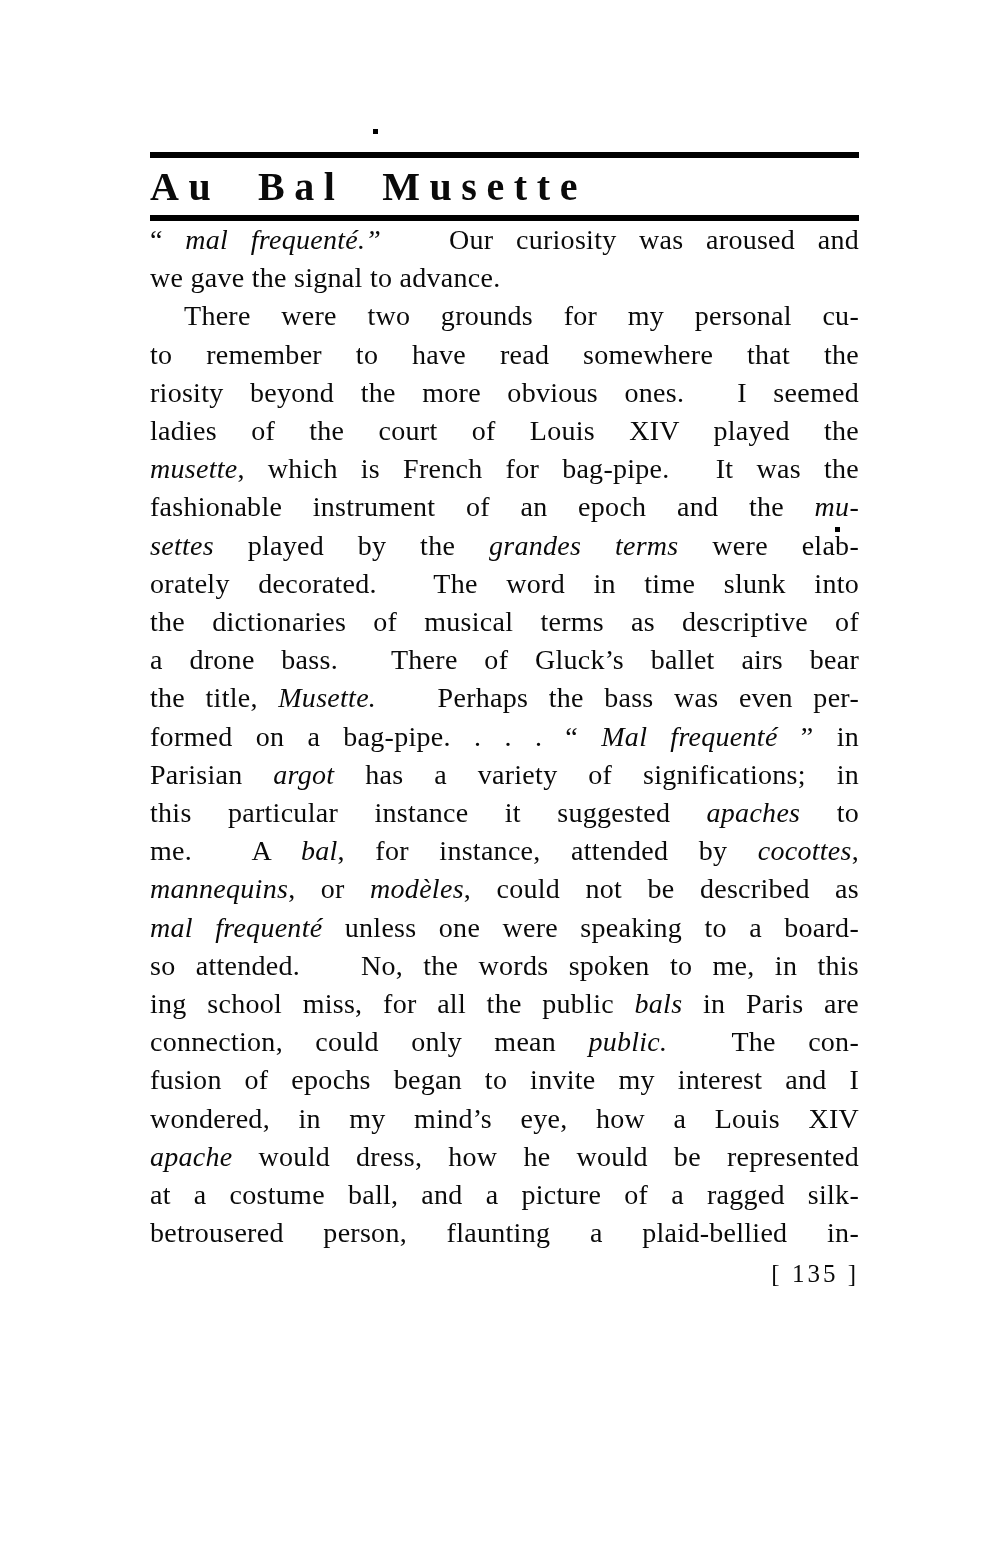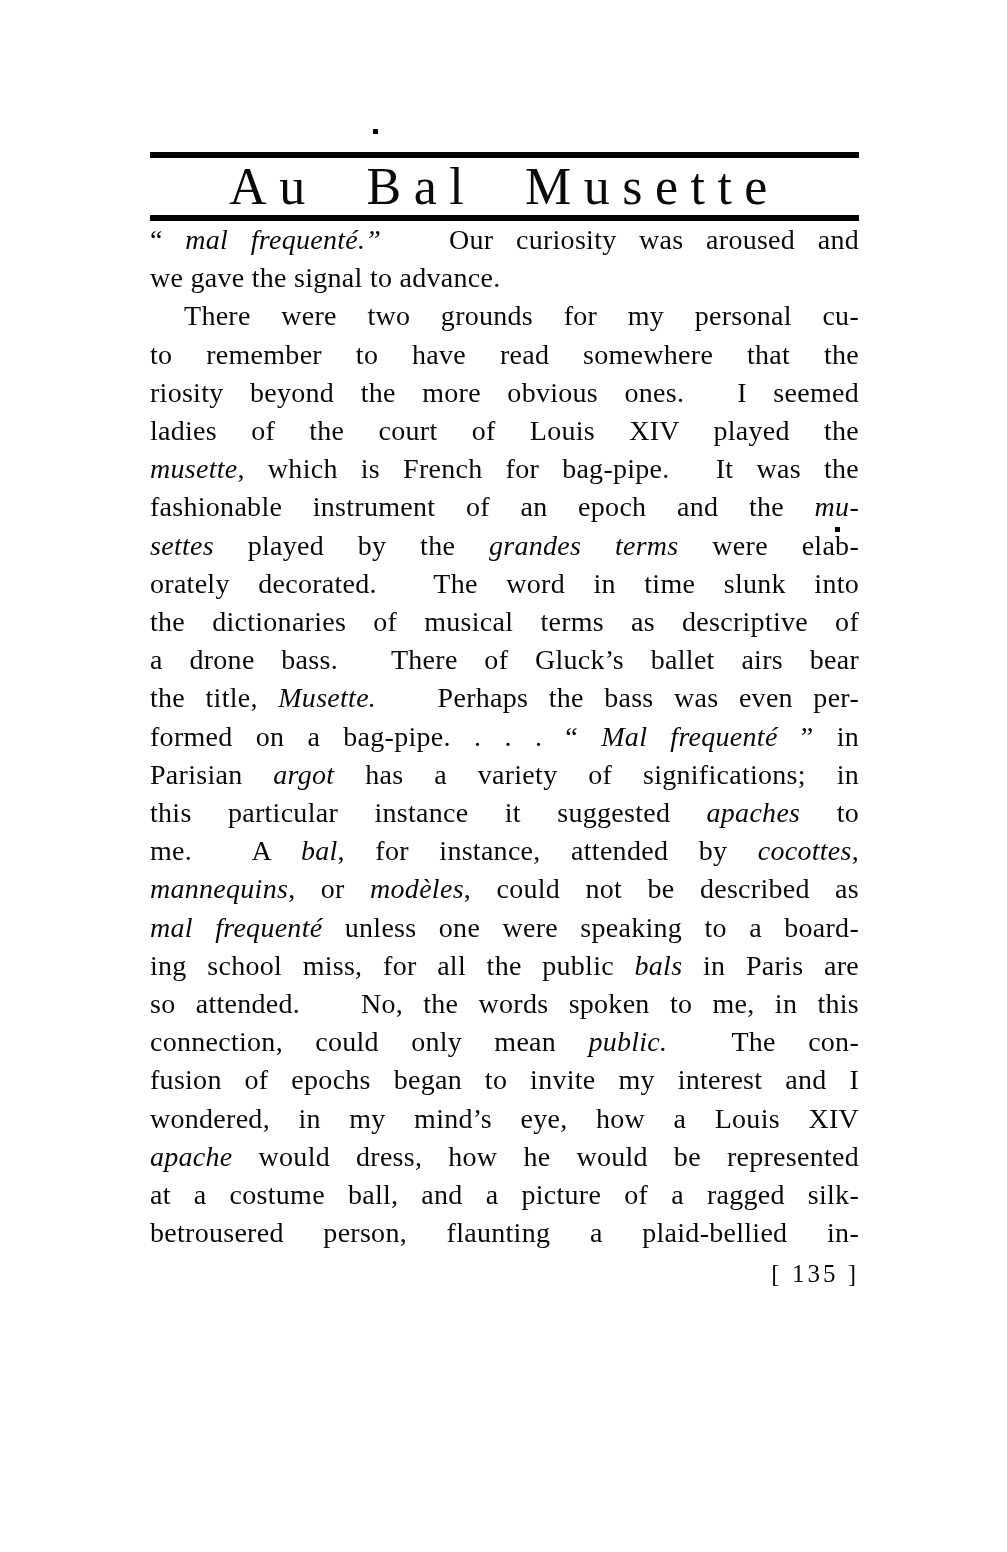--- a/index.html
+++ b/index.html
@@ -27,27 +27,26 @@
     background: #000;
   }
   .rule::after {
     content: "";
     display: block;
     margin-top: 2px;
     height: 2px;
     background: repeating-linear-gradient(90deg, #000 0px, #000 46px, transparent 46px, transparent 53px);
   }
   .title {
-    text-align: center;
-    font-size: 52px;
+    font-size: 40px;
     line-height: 48px;
     margin: 5px 0 4px 0;
     letter-spacing: 0.24em;
     word-spacing: 0.45em;
-    font-weight: 400;
+    font-weight: 700;
     white-space: nowrap;
   }
   .body-text {
     font-size: 28px;
   }
   .line {
     line-height: 38.2px;
     text-align: justify;
     text-align-last: justify;
     white-space: pre-wrap;
@@ -101,22 +100,22 @@
         <div class="line"><span>orately decorated.  The word in time slunk into</span></div>
         <div class="line"><span>the dictionaries of musical terms as descriptive of</span></div>
         <div class="line"><span>a drone bass.  There of Gluck’s ballet airs bear</span></div>
         <div class="line"><span>the title, </span><span class="it">Musette.</span><span>   Perhaps the bass was even per-</span></div>
         <div class="line"><span>formed on a bag-pipe. . . . “ </span><span class="it">Mal frequenté</span><span> ” in</span></div>
         <div class="line"><span>Parisian </span><span class="it">argot</span><span> has a variety of significations; in</span></div>
         <div class="line"><span>this particular instance it suggested </span><span class="it">apaches</span><span> to</span></div>
         <div class="line"><span>me.  A </span><span class="it">bal</span><span>, for instance, attended by </span><span class="it">cocottes</span><span>,</span></div>
         <div class="line"><span class="it">mannequins</span><span>, or </span><span class="it">modèles</span><span>, could not be described as</span></div>
         <div class="line"><span class="it">mal frequenté</span><span> unless one were speaking to a board-</span></div>
+        <div class="line"><span>so attended.   No, the words spoken to me, in this</span></div>
         <div class="line"><span>ing school miss, for all the public </span><span class="it">bals</span><span> in Paris are</span></div>
-        <div class="line"><span>so attended.   No, the words spoken to me, in this</span></div>
         <div class="line"><span>connection, could only mean </span><span class="it">public.</span><span>  The con-</span></div>
         <div class="line"><span>fusion of epochs began to invite my interest and I</span></div>
         <div class="line"><span>wondered, in my mind’s eye, how a Louis XIV</span></div>
         <div class="line"><span class="it">apache</span><span> would dress, how he would be represented</span></div>
         <div class="line"><span>at a costume ball, and a picture of a ragged silk-</span></div>
         <div class="line"><span>betrousered person, flaunting a plaid-bellied in-</span></div>
       </div>
 
     <div class="folio">[ 135 ]</div>
   </div>

